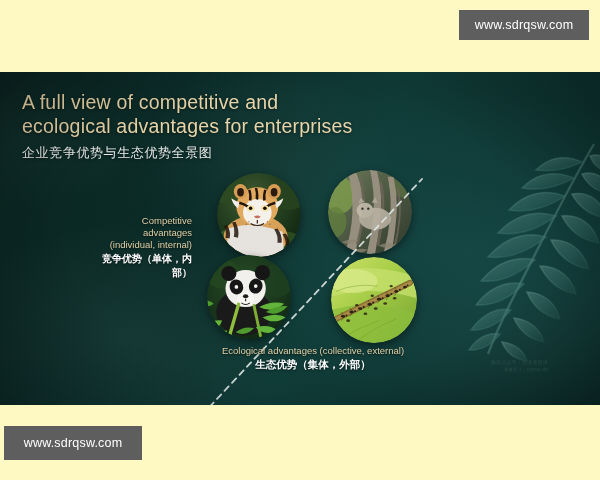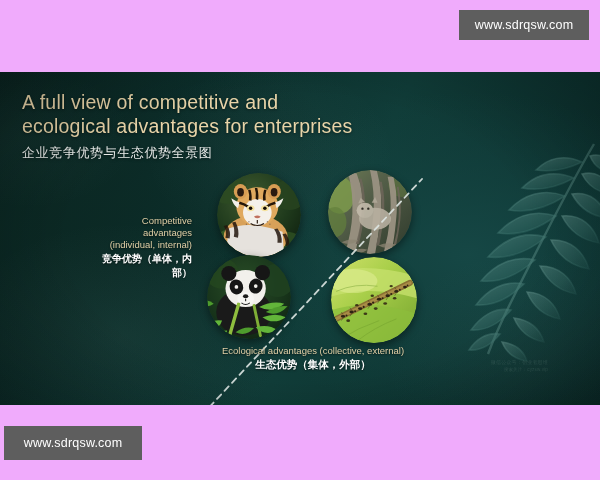--- a/index.html
+++ b/index.html
@@ -5,21 +5,21 @@
   html, body {
     margin: 0; padding: 0;
     width: 600px; height: 480px;
     background: #ffffff;
     font-family: "Liberation Sans", sans-serif;
     overflow: hidden;
   }
   #page {
     position: relative;
     width: 600px; height: 480px;
-    background: #f0abfc;
+    background: #fef9c3;
   }
 
   
   .watermark {
     position: absolute;
     background: #5e5e5e;
     color: #ffffff;
     font-size: 12.5px;
     letter-spacing: .2px;
     display: flex;

